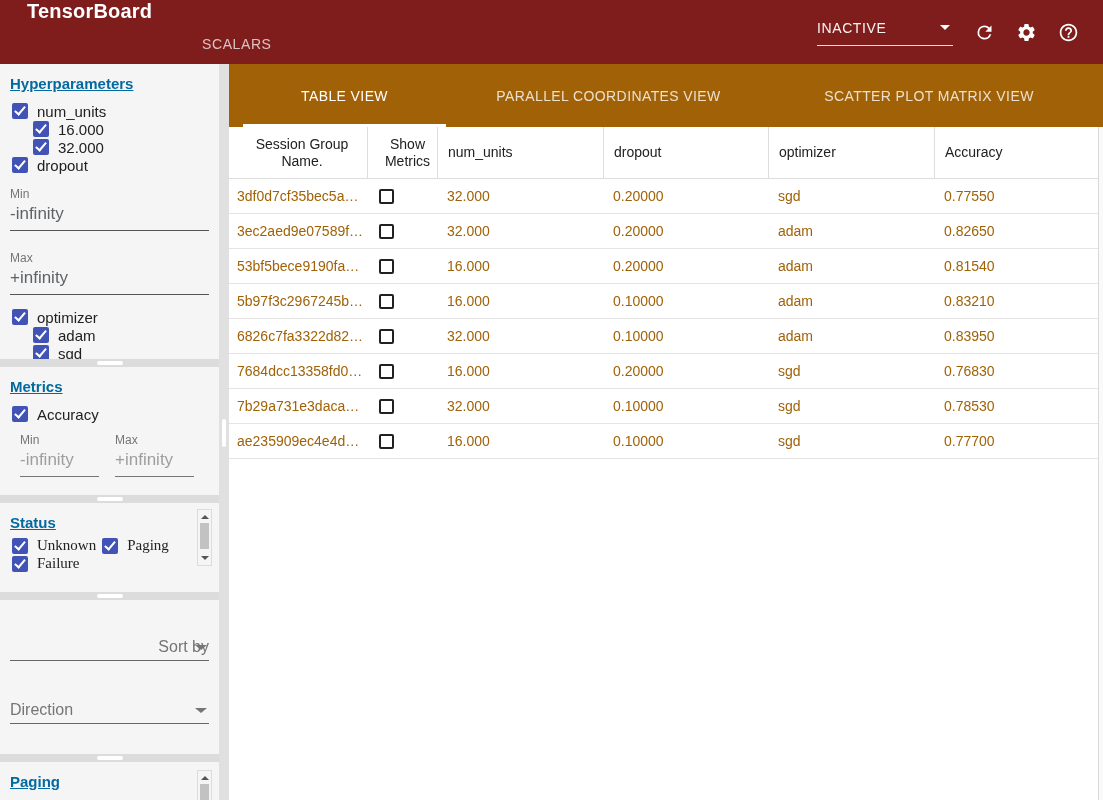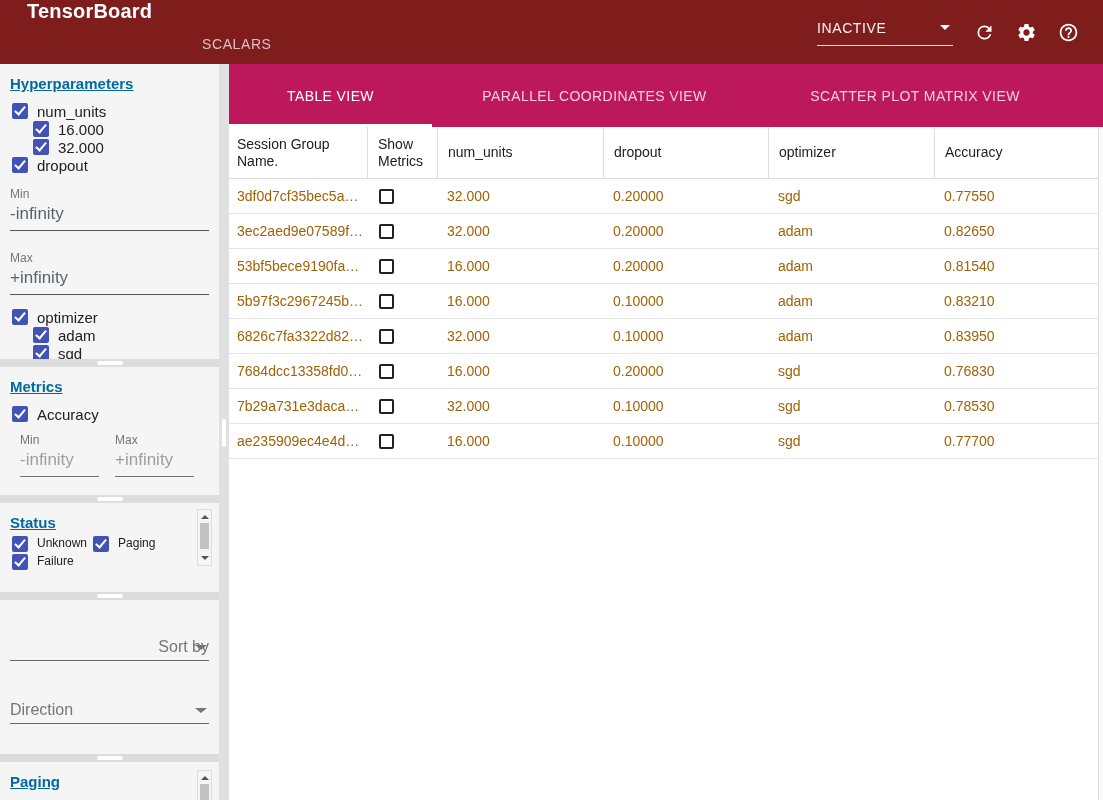--- a/index.html
+++ b/index.html
@@ -48,22 +48,22 @@
   .field{margin:13px 10px 0 10px;}
   .field + .field{margin-top:20px;}
   .field-label{font-size:12px;color:#757575;line-height:14px;}
   .field-value{font-size:17px;color:#5f6368;padding:3px 0 6px;border-bottom:1px solid #555;}
   .minmax-row{display:flex;gap:16px;margin:10px 0 0 20px;}
   .mini-field{width:79px;}
   .mini-field .field-value{color:#9e9e9e;border-bottom:1px solid #757575;}
   .opt-group{margin-top:13px;}
 
   .status-options{margin-top:4px;padding-left:12px;width:190px;display:flex;flex-wrap:wrap;}
-  .status-item{display:flex;align-items:flex-start;height:18px;margin-right:6px;
-    font-size:12px;color:#212121;}
+  .status-item{display:flex;align-items:flex-end;height:18px;margin-right:6px;
+    font-size:15px;color:#212121;font-family:Liberation Serif, serif;}
   .status-item .cb{margin-right:9px;}
 
   .select{margin:0 10px;position:relative;border-bottom:1px solid #666;color:#757575;
     font-size:16px;padding:0 0 4px;cursor:pointer;}
   .select .caret{position:absolute;right:2px;top:7px;width:0;height:0;
     border-left:6px solid transparent;border-right:6px solid transparent;border-top:5px solid #757575;}
   .select1{margin-top:38px;text-align:right;}
   .select2{margin-top:40px;}
 
   .paging-text{margin:8px 10px 0;width:182px;font-size:15px;line-height:19.5px;color:#212121;}
@@ -80,29 +80,29 @@
   .sb-paging .thumb{top:13px;height:34px;}
 
   
   .panel-hyper{height:295px;}
   .panel-metrics{height:128px;}
   .panel-status{height:89px;}
   .panel-sorting{height:154px;}
   .panel-paging{flex:1;}
 
   
-  .view-tabs{height:63px;background:#be185d;display:flex;padding-left:0;}
+  .view-tabs{height:63px;background:#a16207;display:flex;padding-left:14px;}
   .view-tab{display:flex;align-items:center;justify-content:center;font-size:14px;
     letter-spacing:.4px;color:rgba(255,255,255,.8);cursor:pointer;position:relative;}
   .view-tab.active{color:#fff;}
   .view-tab.active::after{content:"";position:absolute;left:0;right:0;bottom:0;height:3px;background:#fff;}
   .vt0{width:203px;}.vt1{width:325px;}.vt2{width:316px;}
 
   .thead,.trow{display:grid;grid-template-columns:138px 70px 166px 165px 166px 1fr;margin-right:5px;}
-  .thead{height:52px;border-bottom:1px solid #ddd;}
+  .thead{height:52px;border-bottom:1px solid #ddd;text-align:center;}
   .th{display:flex;align-items:center;padding-left:10px;font-size:14px;color:#212121;
     line-height:17px;border-left:1px solid #ddd;}
   .th:first-child{border-left:none;padding-left:8px;}
   .trow{height:35px;border-bottom:1px solid #e4e4e4;align-items:center;}
   .td{padding-left:10px;font-size:14px;color:#a16207;white-space:nowrap;overflow:hidden;}
   .td:first-child{padding-left:8px;}
   .row-cb{width:15px;height:15px;border:2px solid #212121;border-radius:2px;background:#fff;
     margin-left:2px;cursor:pointer;}
   .right-strip{position:absolute;top:63px;right:0;bottom:0;width:5px;background:#fafafa;
     border-left:1px solid #d9d9d9;}

